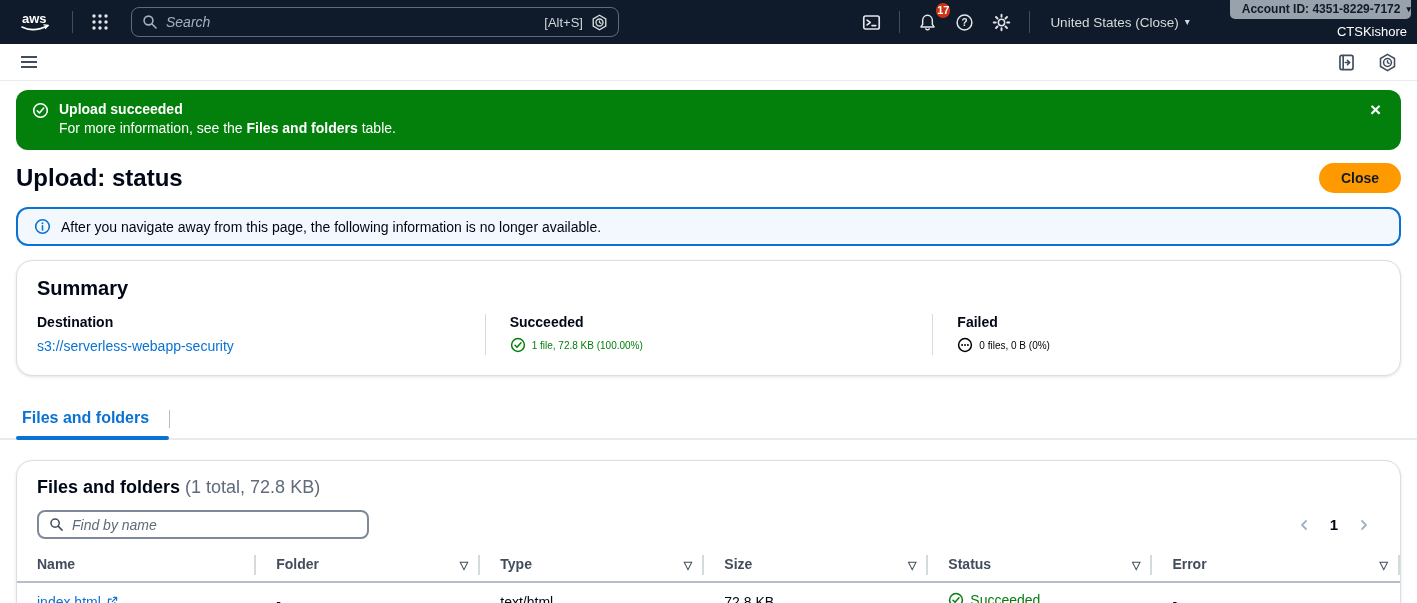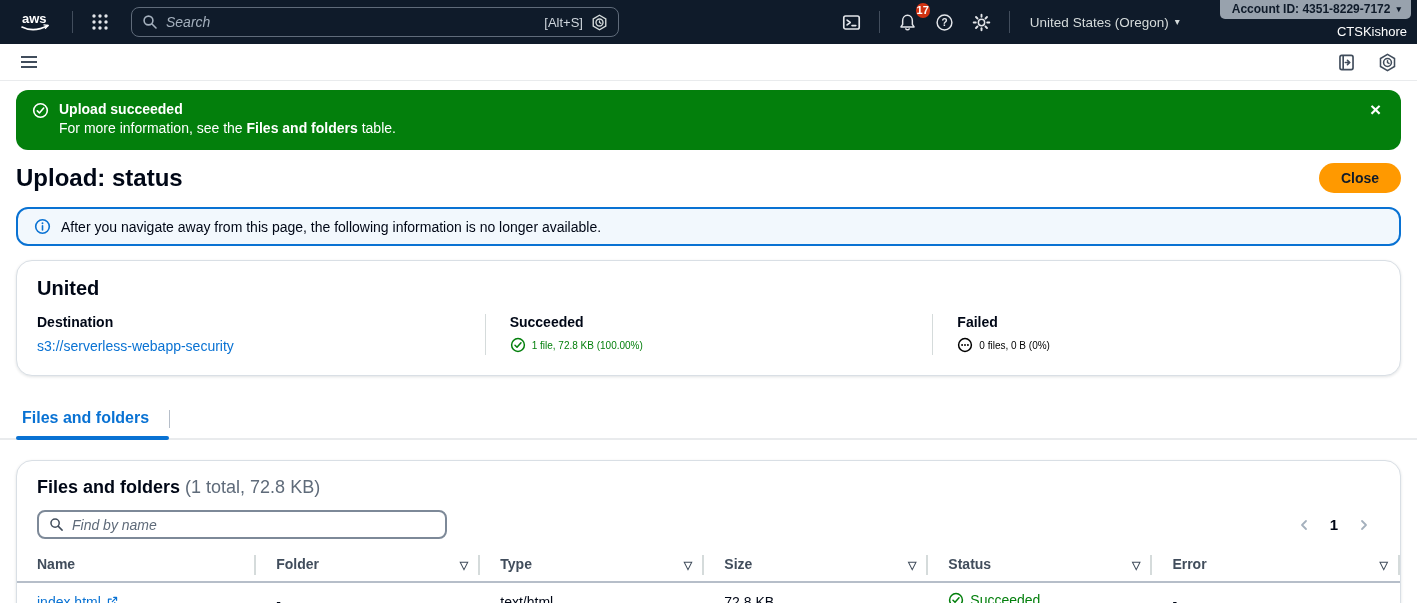--- a/index.html
+++ b/index.html
@@ -19,21 +19,21 @@
   .shortcut { color:#cfd6dd; font-size:13px; white-space:nowrap; }
   .tb-spacer { flex:1; }
   .bell-wrap { position:relative; }
   .badge { position:absolute; top:-4px; right:-7px; background:#d13212; color:#fff; font-size:11px;
     font-weight:bold; border-radius:8px; padding:1px 1px; line-height:13px; }
   .region-btn { display:flex; align-items:center; gap:6px; color:#d5dbdb; font-size:13.5px; padding:6px 8px; }
   .caret { font-size:10px; line-height:1; }
   .account-col { display:flex; flex-direction:column; align-items:flex-end; align-self:flex-start;
     margin-left:26px; min-width:176px; }
   .account-chip { background:#98a2ad; color:#0f1b2a; font-weight:bold; font-size:12px;
-    padding:2px 10px 3px 12px; border-radius:0 0 5px 5px; display:flex; align-items:center; gap:6px; }
+    padding:2px 0 3px 12px; border-radius:0 0 5px 5px; display:flex; align-items:center; gap:6px; }
   .account-chip .caret { font-size:9px; }
   .username { color:#fff; font-size:13px; margin-top:5px; padding-right:4px; }
 
   
   .toolbar2 { height:37px; background:#fff; border-bottom:1px solid #e9ebed; display:flex;
     align-items:center; padding:0 14px; color:#414d5c; }
   .toolbar2 .tb-btn { color:#414d5c; }
 
   
   .flashbar { margin:9px 16px 0; background:#037f0c; border-radius:12px; color:#fff;
@@ -76,21 +76,21 @@
   .tab.active::after { content:""; position:absolute; left:0; right:0; bottom:-2px; height:4px;
     background:#0972d3; border-radius:2px; }
   .tab-sep { width:1px; background:#b6bec9; margin:10px 0; }
 
   
   .table-card { margin-top:20px; padding:16px 0 6px; }
   .tc-head { padding:0 20px; font-size:18px; }
   .tc-head .t-bold { font-weight:bold; }
   .tc-head .t-count { color:#5f6b7a; font-weight:normal; }
   .tc-controls { display:flex; align-items:center; justify-content:space-between; padding:12px 20px 12px; }
-  .findbox { width:410px; height:29px; border:2px solid #7d8998; border-radius:8px; display:flex;
+  .findbox { width:332px; height:29px; border:2px solid #7d8998; border-radius:8px; display:flex;
     align-items:center; gap:8px; padding:0 10px; color:#414d5c; }
   .findbox input { flex:1; border:none; outline:none; font-size:14px; color:#000716; background:transparent; }
   .findbox input::placeholder { color:#5f6b7a; font-style:italic; }
   .pagination { display:flex; align-items:center; gap:10px; margin-right:6px; }
   .page-btn { display:flex; padding:2px; }
   .page-num { font-weight:bold; font-size:15px; padding:2px 6px; }
 
   table { width:100%; border-collapse:collapse; font-size:14px; }
   th { text-align:left; color:#414d5c; font-weight:bold; padding:5px 10px 9px 20px;
     border-bottom:2px solid #b6bec9; position:relative; }
@@ -179,21 +179,21 @@
           <line x1="14.4" y1="9" x2="16.4" y2="9"></line>
         <line x1="3.8" y1="3.8" x2="5.2" y2="5.2"></line>
           <line x1="12.8" y1="12.8" x2="14.2" y2="14.2"></line>
         <line x1="3.8" y1="14.2" x2="5.2" y2="12.8"></line>
           <line x1="12.8" y1="5.2" x2="14.2" y2="3.8"></line>
       </g>
     </svg>
   </button>
   <div class="tb-divider"></div>
   <button class="region-btn">
-    <span>United States (Oregon)</span>
+    <span>United States (Close)</span>
     <span class="caret">▾</span>
   </button>
 
   <div class="account-col">
     <div class="account-chip">
       <span>Account ID: 4351-8229-7172</span>
       <span class="caret">▾</span>
     </div>
     <div class="username">CTSKishore</div>
   </div>
@@ -250,21 +250,21 @@
     <svg width="17" height="17" viewBox="0 0 16 16">
       <circle cx="8" cy="8" r="6.4" fill="none" stroke="currentColor" stroke-width="1.5"></circle>
       <circle cx="8" cy="4.9" r="0.9" fill="currentColor"></circle>
       <line x1="8" y1="7.3" x2="8" y2="11.2" stroke="currentColor" stroke-width="1.5" stroke-linecap="round"></line>
     </svg>
   </span>
   <span>After you navigate away from this page, the following information is no longer available.</span>
 </div>
 
 <section class="card summary-card">
-  <h2>United</h2>
+  <h2>Summary</h2>
   <div class="sum-grid">
     <div class="sum-col">
       <div class="sum-label">Destination</div>
       <a class="sum-link">s3://serverless-webapp-security</a>
     </div>
     <div class="sum-col">
       <div class="sum-label">Succeeded</div>
       <div class="sum-val green">
         <span style="display:flex;">
           <svg width="16" height="16" viewBox="0 0 16 16">

